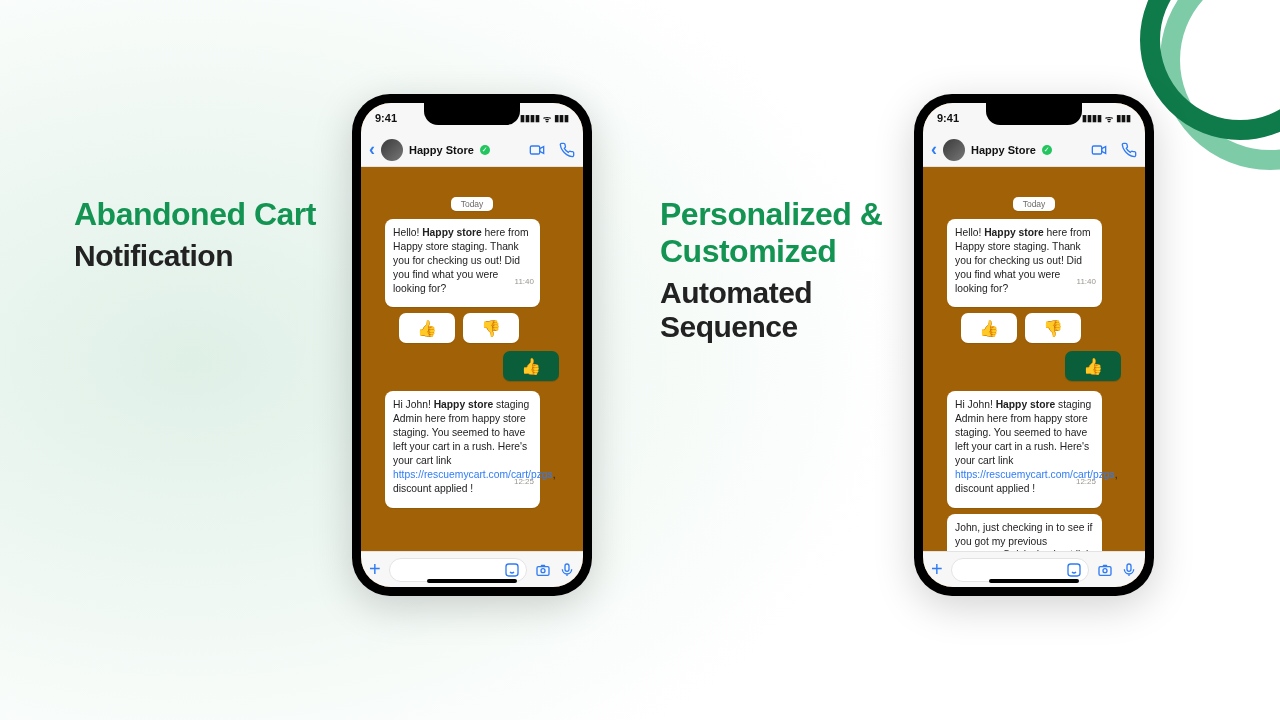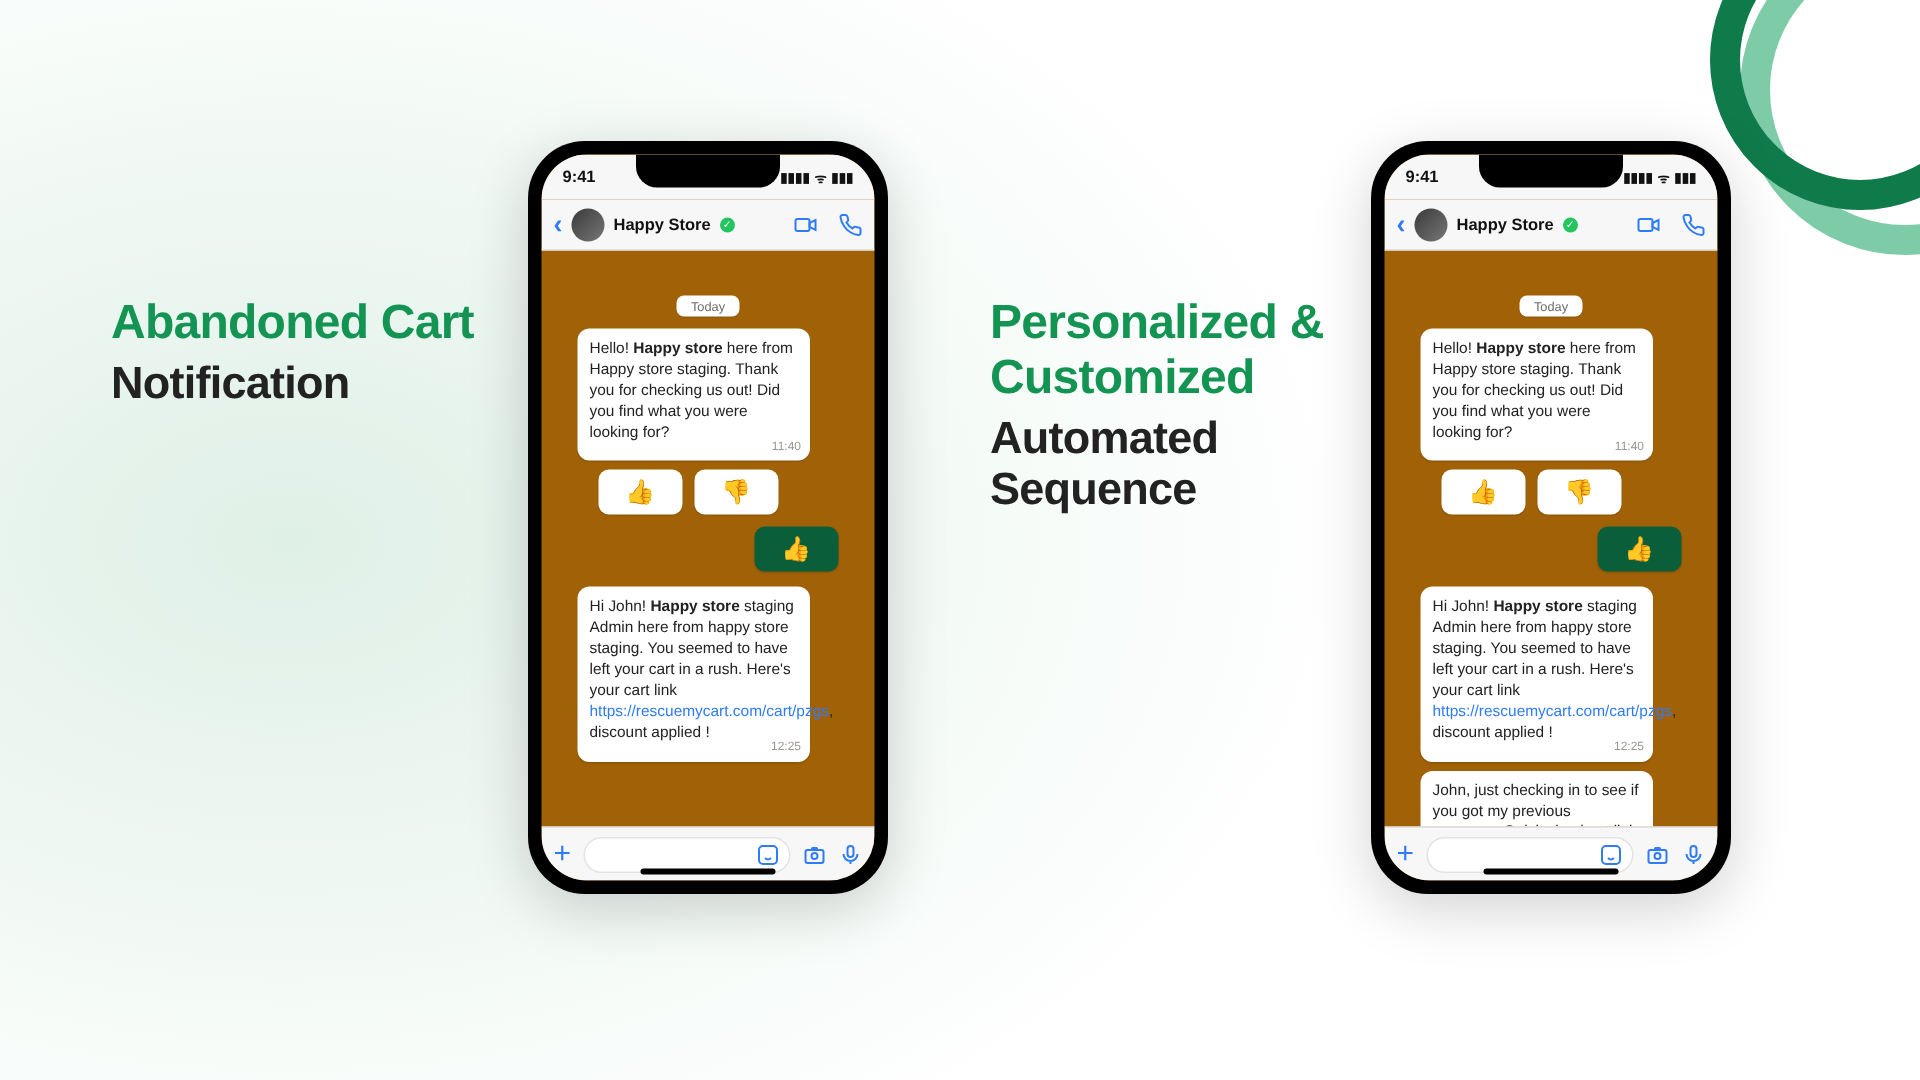--- a/index.html
+++ b/index.html
@@ -39,21 +39,21 @@
   .av { width:22px; height:22px; border-radius:50%; background:linear-gradient(135deg,#3a3a3a,#777); }
   .title { font-size:11px; font-weight:700; color:#111; }
   .ver { width:10px; height:10px; border-radius:50%; background:#22c55e; display:inline-flex; align-items:center; justify-content:center; color:#fff; font-size:7px; }
   .hicons { margin-left:auto; display:flex; gap:14px; color:#2f7cf6; }
   .hicons svg { width:16px; height:16px; stroke:#2f7cf6; fill:none; stroke-width:2; }
 
   .chat { position:absolute; top:64px; bottom:36px; left:0; right:0; padding:6px 24px; overflow:hidden; font-size:10.3px; color:#222;margin-top:20px; }
   .daychip { margin:4px auto 8px; width:42px; text-align:center; background:#fff; border-radius:5px; font-size:8.5px; color:#6d6b68; padding:2px 0; box-shadow:0 1px 1px rgba(0,0,0,.08); }
 
   .bubble { background:#fff; border-radius:8px; padding:7px 8px 12px 8px; max-width:155px; margin-bottom:6px; box-shadow:0 1px 1px rgba(0,0,0,.1); position:relative; line-height:1.35; }
-  .bubble .time { position:absolute; right:6px; bottom:4px; font-size:8px; color:#9a968f; }
+  .bubble .time { position:absolute; right:6px; bottom:20px; font-size:8px; color:#9a968f; }
   .bubble b { font-weight:700; }
   .bubble a { color:#2f7cf6; text-decoration:none; }
 
   .btnrow { display:flex; gap:8px; margin:0 0 8px 14px; }
   .qbtn { background:#fff; border-radius:7px; width:56px; height:30px; display:flex; align-items:center; justify-content:center; box-shadow:0 1px 1px rgba(0,0,0,.1); font-size:16px; }
 
   .reply { background:#0a5f3a; border-radius:7px; width:56px; height:30px; display:flex; align-items:center; justify-content:center; margin-left:auto; margin-bottom:10px; font-size:16px; box-shadow:0 1px 1px rgba(0,0,0,.15); }
 
   .inputbar { position:absolute; bottom:0; left:0; right:0; height:36px; background:#f7f7f7; display:flex; align-items:center; padding:0 8px; gap:8px; border-top:1px solid #e3e3e3; }
   .inputbar .plus { color:#2f7cf6; font-size:20px; font-weight:300; }

